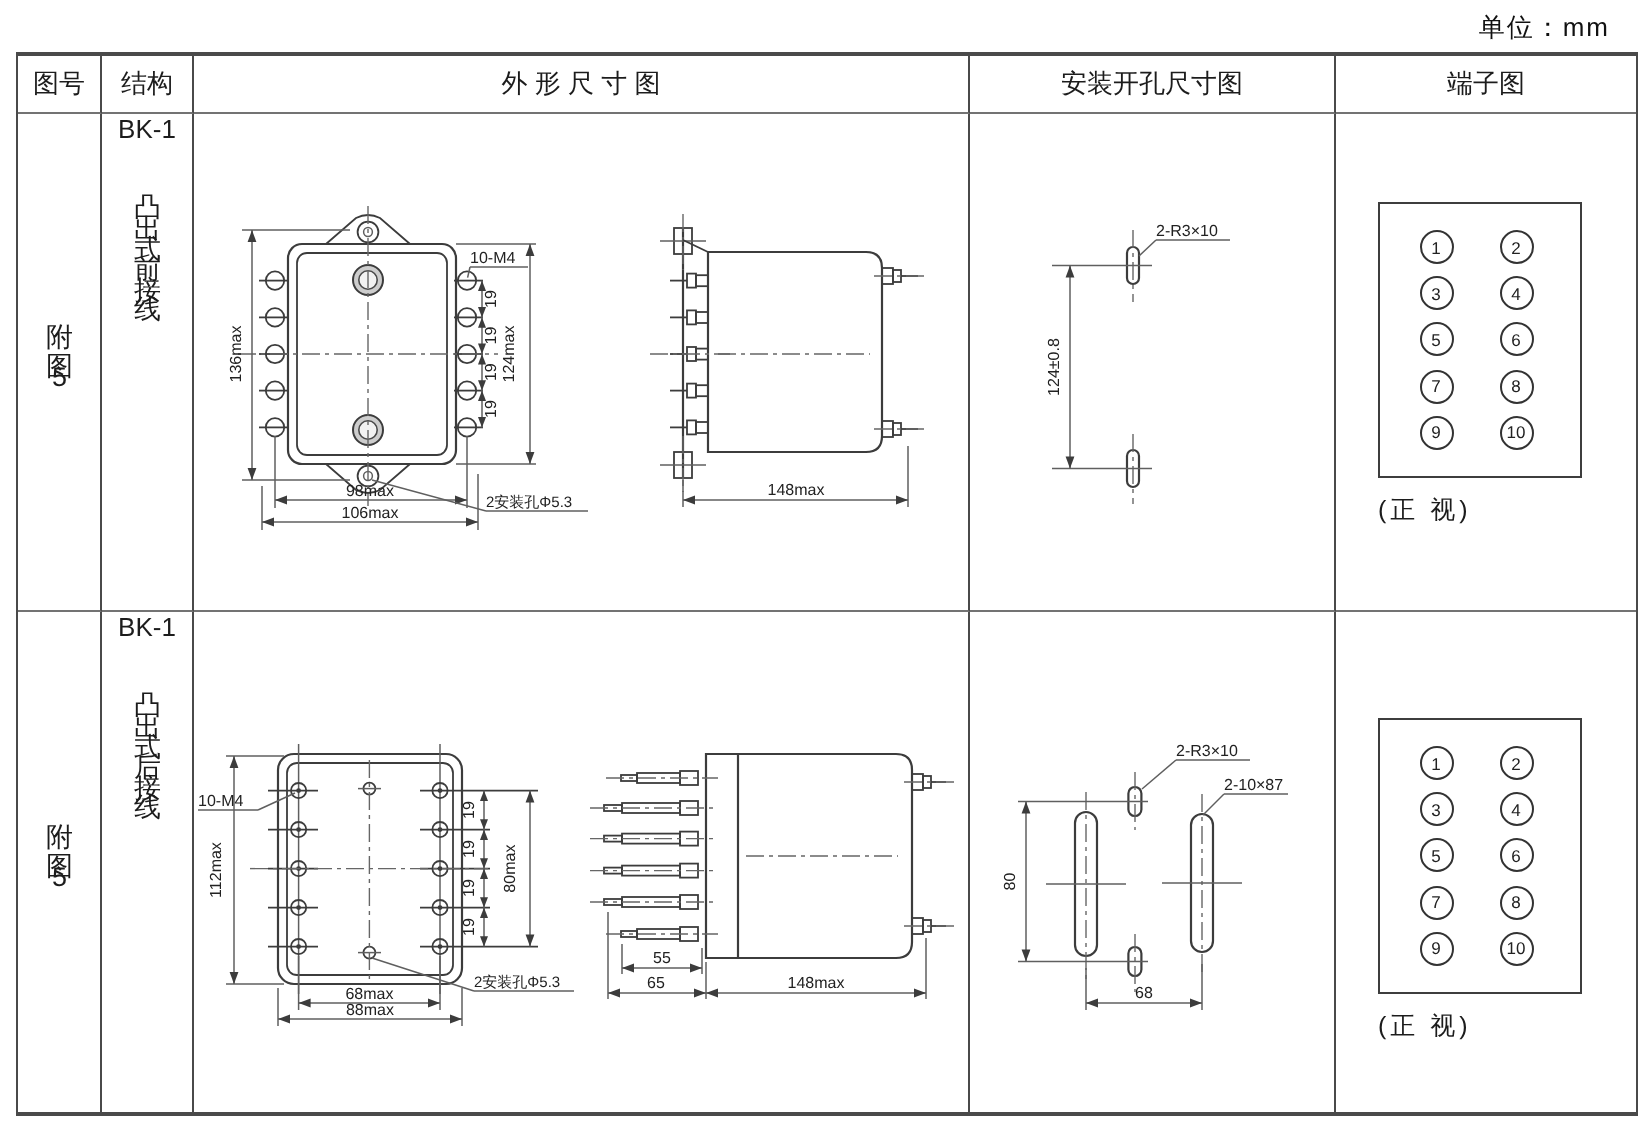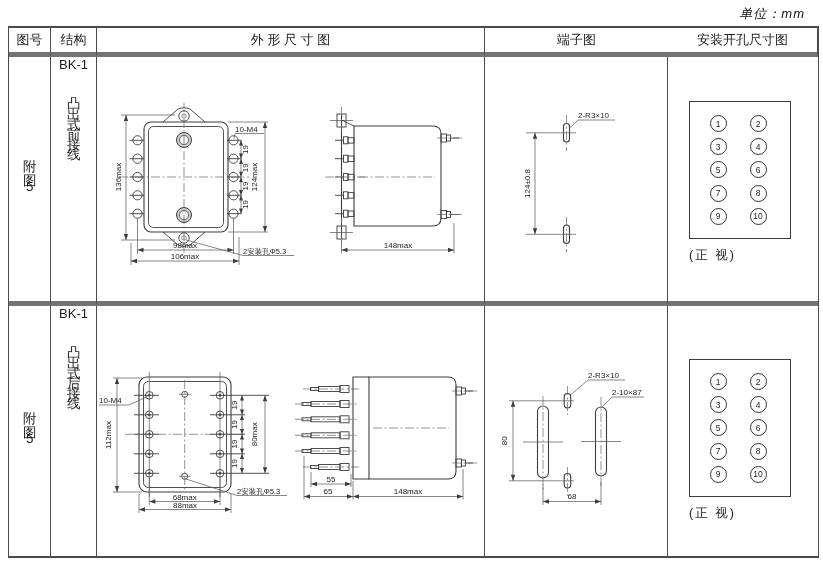--- a/index.html
+++ b/index.html
@@ -1,21 +1,21 @@
 <!DOCTYPE html>
 <html><head>
 <meta charset="utf-8">
 <style>
   html,body{margin:0;padding:0;background:#fff;}
   #page{position:relative;width:823px;height:569px;background:#fff;font-family:"Liberation Sans",sans-serif;color:#1c1c1c;overflow:hidden;}
-  #unit{position:absolute;top:5px;right:18px;font-size:13px;letter-spacing:1px;color:#111;font-style:italic;}
+  #unit{position:absolute;top:5px;right:18px;font-size:13px;letter-spacing:1px;color:#111;}
   #tbl{position:absolute;left:8px;top:26px;width:809px;height:528px;display:grid;
        grid-template-columns:42px 46px 388px 183px 150px;grid-template-rows:29px 249px 250px;
        border:1px solid #4a4a4a;border-top-width:2px;border-bottom-width:2px;box-sizing:content-box;}
-  .c{border-right:1px solid #4a4a4a;border-bottom:5px solid #737373;position:relative;box-sizing:border-box;overflow:hidden;}
+  .c{border-right:1px solid #4a4a4a;border-bottom:1px solid #737373;position:relative;box-sizing:border-box;overflow:hidden;}
   .lastcol{border-right:none;}
   .lastrow{border-bottom:none;}
   .hd{display:flex;align-items:center;justify-content:center;font-size:13px;white-space:pre;}
   .vcell{display:flex;align-items:center;justify-content:center;}
   .vtext{writing-mode:vertical-lr;text-orientation:upright;font-size:13.5px;letter-spacing:15px;line-height:1;}
   .scell{display:flex;flex-direction:column;align-items:center;justify-content:flex-start;}
   .model{font-size:13px;margin-bottom:14px;}
   .stext{writing-mode:vertical-lr;text-orientation:upright;font-size:13.5px;letter-spacing:10px;line-height:1;}
   svg{display:block;}
   svg .ln{stroke:#3c3c3c;stroke-width:1.1;fill:none;}
@@ -37,22 +37,22 @@
 <body>
 
 <div id="page">
   <div id="unit">单位：mm</div>
 
   <div id="tbl">
 
     <div class="c hd">图号</div>
     <div class="c hd">结构</div>
     <div class="c hd">外 形 尺 寸 图</div>
+    <div class="c hd">安装开孔尺寸图</div>
     <div class="c hd lastcol">端子图</div>
-    <div class="c hd">安装开孔尺寸图</div>
 
     <div class="c vcell">
       <div class="vtext">附图5</div>
     </div>
     <div class="c scell">
       <div class="model">BK-1</div>
       <div class="stext">凸出式前接线</div>
     </div>
 
     <div class="c">

